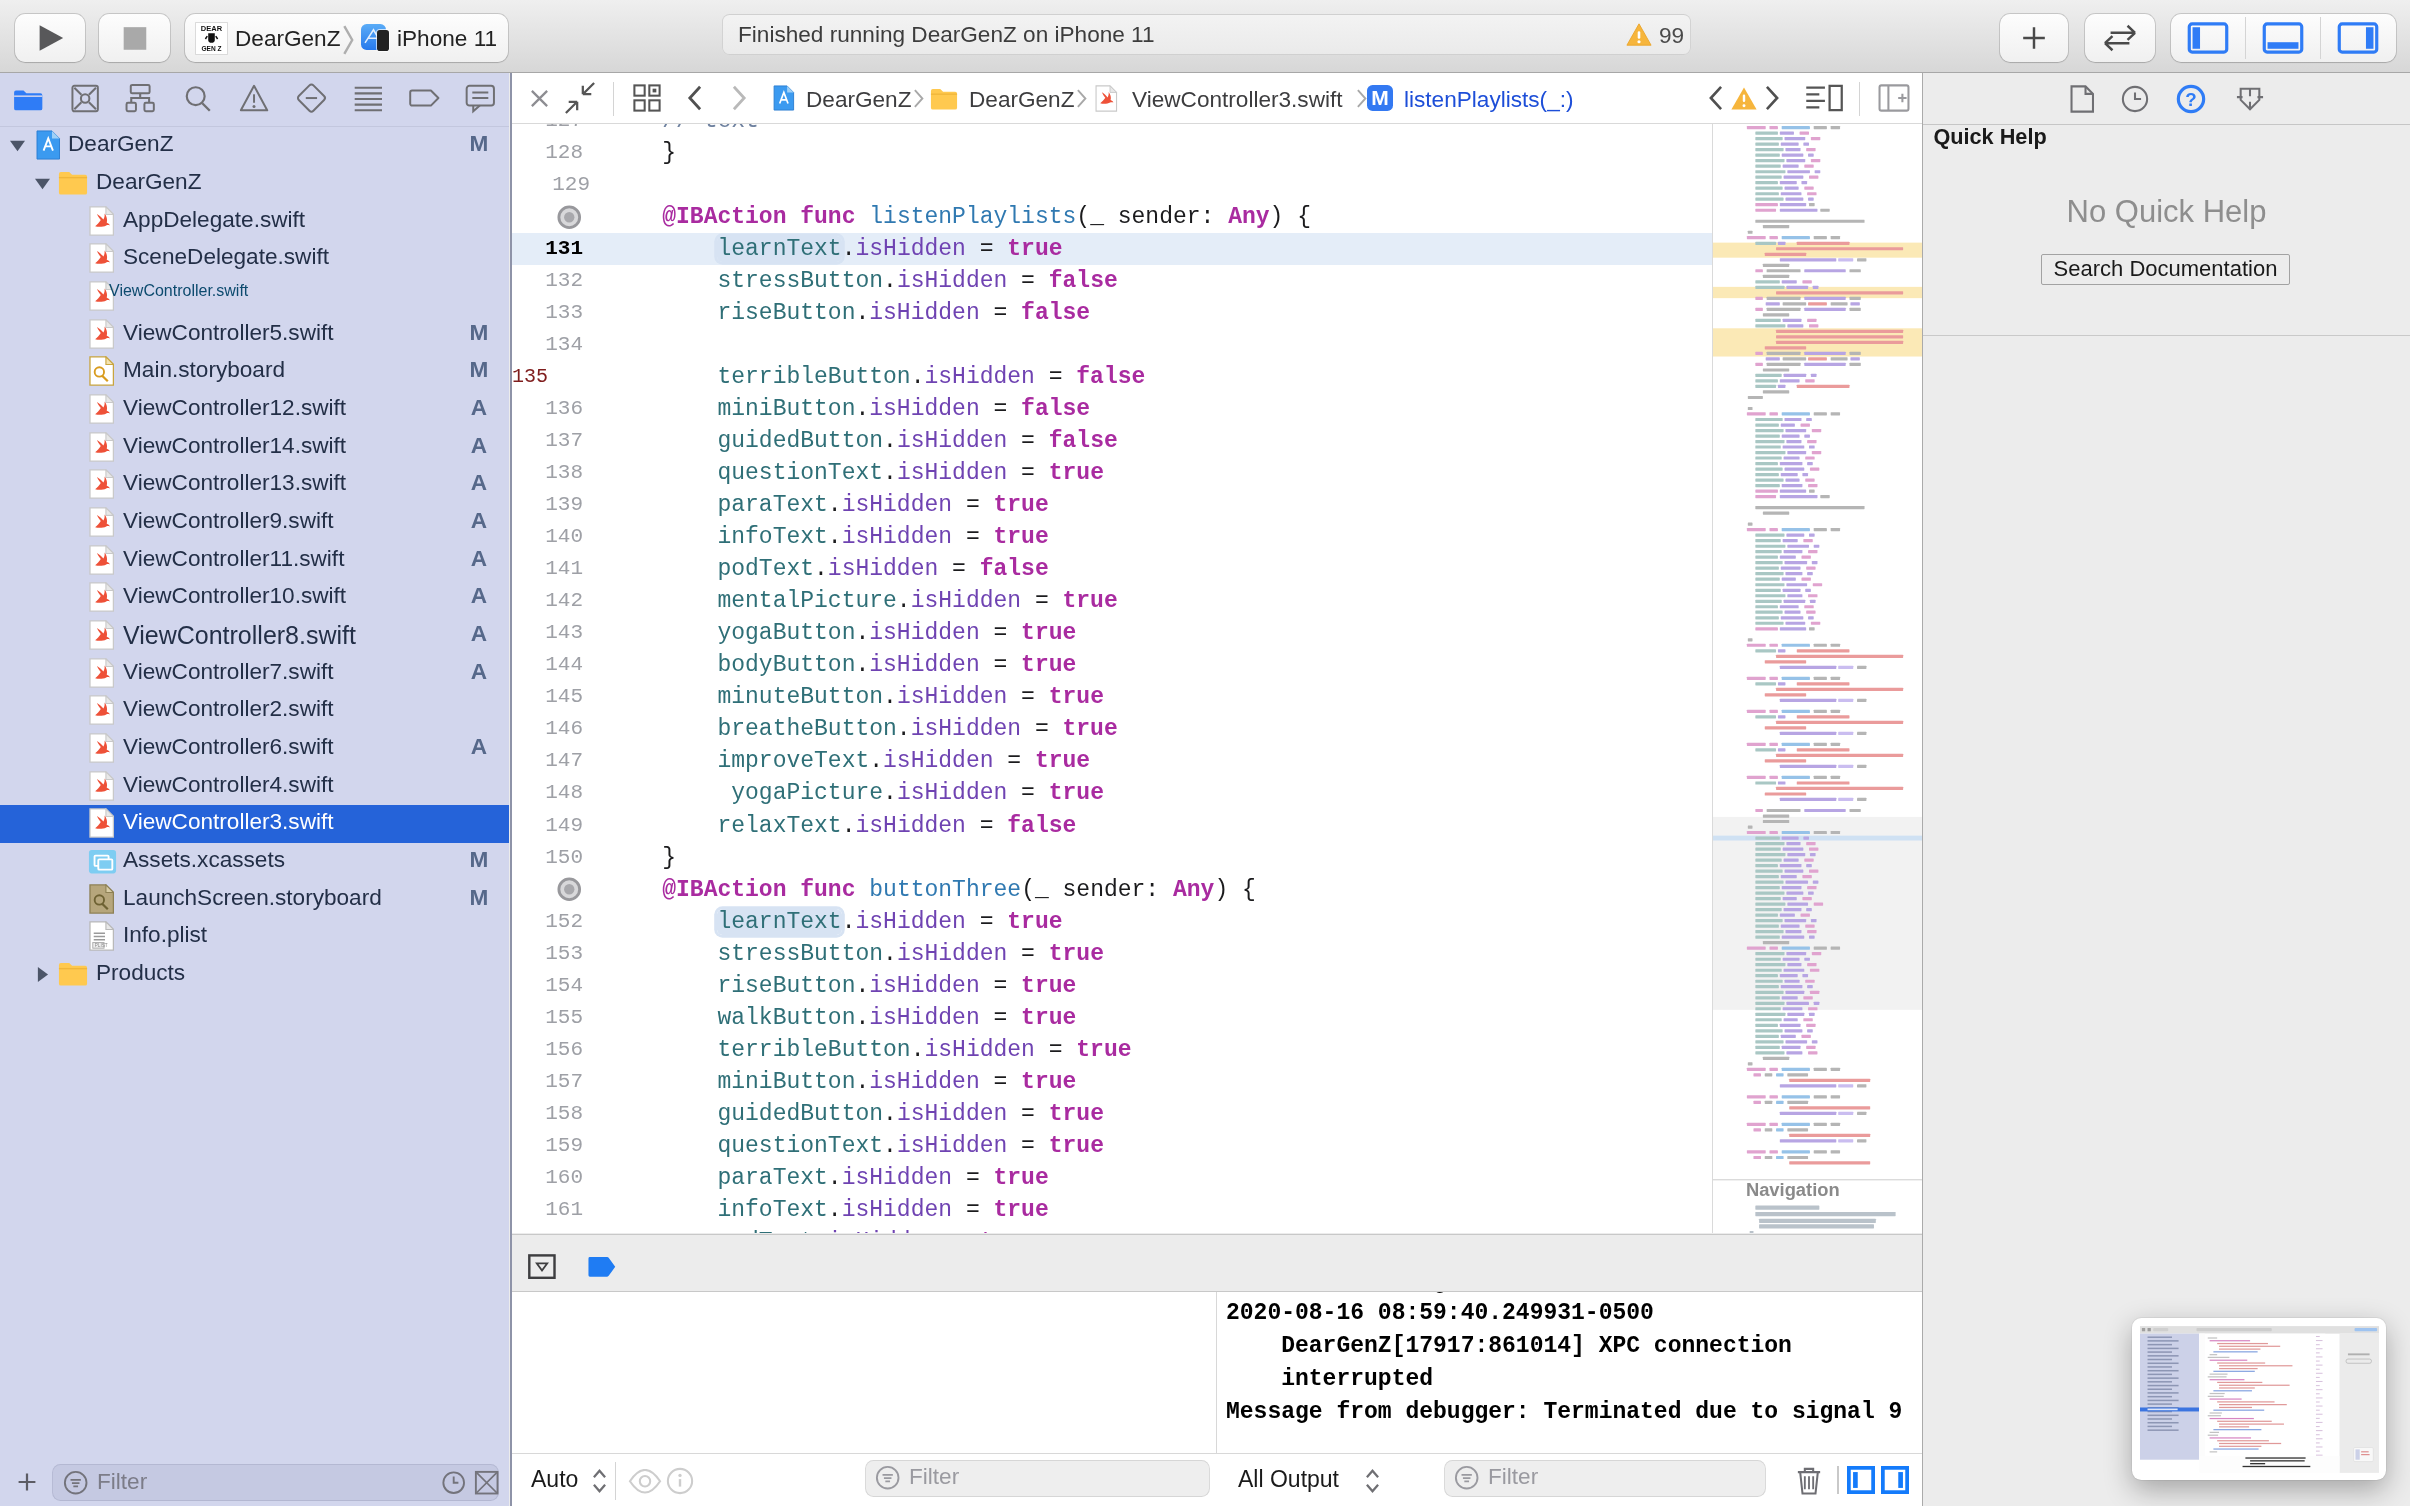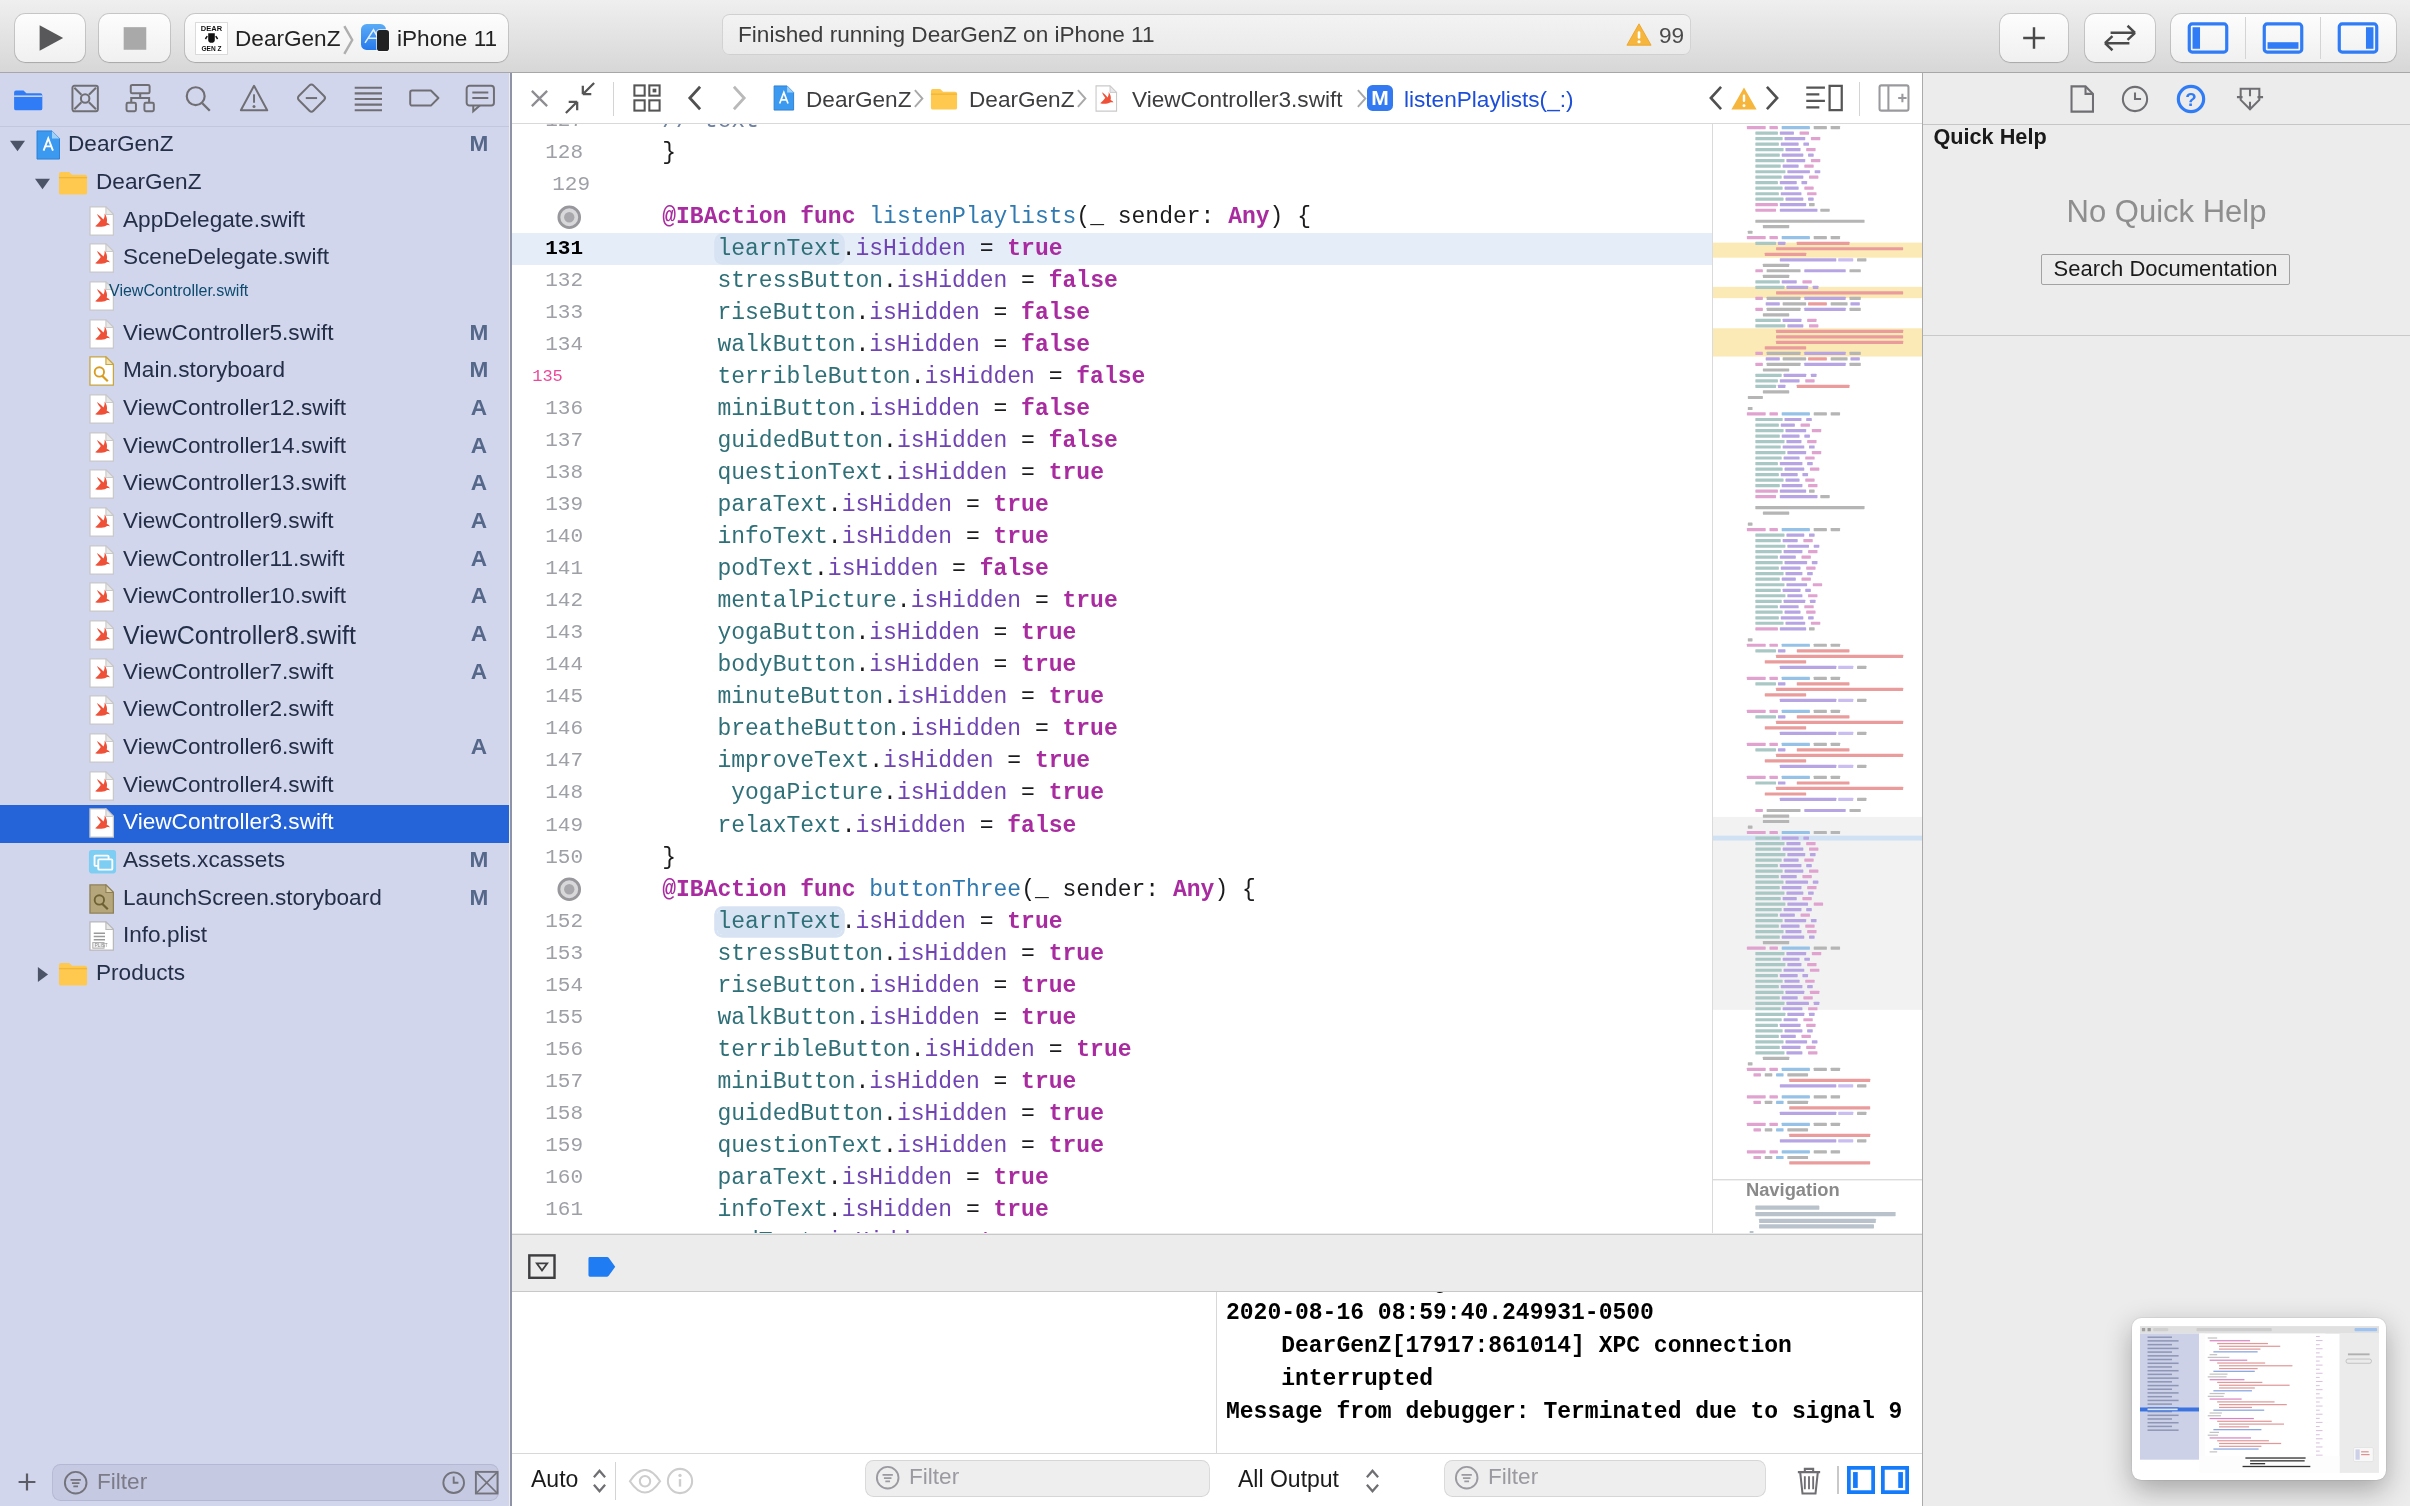--- a/index.html
+++ b/index.html
@@ -408,22 +408,21 @@
       <circle cx="13" cy="13" r="5.5" fill="#a8a8ac"></circle>
     </svg>
     <div class="abs mono" style="left:95px;top:77px;height:32px;line-height:32px;font-size:23px;white-space:pre;">&nbsp;&nbsp;&nbsp;&nbsp;<span style="color:#a92ba0;font-weight:bold">@IBAction</span> <span style="color:#a92ba0;font-weight:bold">func</span> <span style="color:#3079b1">listenPlaylists</span><span style="color:#1b1b1d">(_ sender: </span><span style="color:#a92ba0;font-weight:bold">Any</span><span style="color:#1b1b1d">) {</span></div>
     <div class="abs mono" style="left:0;top:109px;width:71px;height:32px;line-height:32px;font-size:21px;color:#000000;font-weight:bold;text-align:right;">131</div>
     <div class="abs mono" style="left:95px;top:109px;height:32px;line-height:32px;font-size:23px;white-space:pre;">&nbsp;&nbsp;&nbsp;&nbsp;&nbsp;&nbsp;&nbsp;&nbsp;<span style="background:#d7e3f3;border-radius:5.6px;box-shadow:0 0 0 2.8px #d7e3f3;color:#2f6f77">learnText</span><span style="color:#1b1b1d">.</span><span style="color:#6f43b2">isHidden</span><span style="color:#1b1b1d"> = </span><span style="color:#a92ba0;font-weight:bold">true</span></div>
     <div class="abs mono" style="left:0;top:141px;width:71px;height:32px;line-height:32px;font-size:21px;color:#9ea0a6;font-weight:normal;text-align:right;">132</div>
     <div class="abs mono" style="left:95px;top:141px;height:32px;line-height:32px;font-size:23px;white-space:pre;">&nbsp;&nbsp;&nbsp;&nbsp;&nbsp;&nbsp;&nbsp;&nbsp;<span style="color:#2f6f77">stressButton</span><span style="color:#1b1b1d">.</span><span style="color:#6f43b2">isHidden</span><span style="color:#1b1b1d"> = </span><span style="color:#a92ba0;font-weight:bold">false</span></div>
     <div class="abs mono" style="left:0;top:173px;width:71px;height:32px;line-height:32px;font-size:21px;color:#9ea0a6;font-weight:normal;text-align:right;">133</div>
     <div class="abs mono" style="left:95px;top:173px;height:32px;line-height:32px;font-size:23px;white-space:pre;">&nbsp;&nbsp;&nbsp;&nbsp;&nbsp;&nbsp;&nbsp;&nbsp;<span style="color:#2f6f77">riseButton</span><span style="color:#1b1b1d">.</span><span style="color:#6f43b2">isHidden</span><span style="color:#1b1b1d"> = </span><span style="color:#a92ba0;font-weight:bold">false</span></div>
     <div class="abs mono" style="left:0;top:205px;width:71px;height:32px;line-height:32px;font-size:21px;color:#9ea0a6;font-weight:normal;text-align:right;">134</div>
-    <div class="abs mono" style="left:95px;top:205px;height:32px;line-height:32px;font-size:23px;white-space:pre;">&nbsp;&nbsp;&nbsp;&nbsp;&nbsp;&nbsp;&nbsp;&nbsp;<span style="color:#2f6f77">walkButton</span><span style="color:#1b1b1d">.</span><span style="color:#6f43b2">isHidden</span><span style="color:#1b1b1d"> = </span><span style="color:#a92ba0;font-weight:bold">false</span></div>
-    <div class="abs mono" style="left:0;top:237px;width:71px;height:32px;line-height:32px;font-size:17px;color:#ec4899;font-weight:normal;text-align:center;">135</div>
+    <div class="abs mono" style="left:0;top:237px;width:71px;height:32px;line-height:32px;font-size:20px;color:#7f1d1d;font-weight:normal;text-align:left;">135</div>
     <div class="abs mono" style="left:95px;top:237px;height:32px;line-height:32px;font-size:23px;white-space:pre;">&nbsp;&nbsp;&nbsp;&nbsp;&nbsp;&nbsp;&nbsp;&nbsp;<span style="color:#2f6f77">terribleButton</span><span style="color:#1b1b1d">.</span><span style="color:#6f43b2">isHidden</span><span style="color:#1b1b1d"> = </span><span style="color:#a92ba0;font-weight:bold">false</span></div>
     <div class="abs mono" style="left:0;top:269px;width:71px;height:32px;line-height:32px;font-size:21px;color:#9ea0a6;font-weight:normal;text-align:right;">136</div>
     <div class="abs mono" style="left:95px;top:269px;height:32px;line-height:32px;font-size:23px;white-space:pre;">&nbsp;&nbsp;&nbsp;&nbsp;&nbsp;&nbsp;&nbsp;&nbsp;<span style="color:#2f6f77">miniButton</span><span style="color:#1b1b1d">.</span><span style="color:#6f43b2">isHidden</span><span style="color:#1b1b1d"> = </span><span style="color:#a92ba0;font-weight:bold">false</span></div>
     <div class="abs mono" style="left:0;top:301px;width:71px;height:32px;line-height:32px;font-size:21px;color:#9ea0a6;font-weight:normal;text-align:right;">137</div>
     <div class="abs mono" style="left:95px;top:301px;height:32px;line-height:32px;font-size:23px;white-space:pre;">&nbsp;&nbsp;&nbsp;&nbsp;&nbsp;&nbsp;&nbsp;&nbsp;<span style="color:#2f6f77">guidedButton</span><span style="color:#1b1b1d">.</span><span style="color:#6f43b2">isHidden</span><span style="color:#1b1b1d"> = </span><span style="color:#a92ba0;font-weight:bold">false</span></div>
     <div class="abs mono" style="left:0;top:333px;width:71px;height:32px;line-height:32px;font-size:21px;color:#9ea0a6;font-weight:normal;text-align:right;">138</div>
     <div class="abs mono" style="left:95px;top:333px;height:32px;line-height:32px;font-size:23px;white-space:pre;">&nbsp;&nbsp;&nbsp;&nbsp;&nbsp;&nbsp;&nbsp;&nbsp;<span style="color:#2f6f77">questionText</span><span style="color:#1b1b1d">.</span><span style="color:#6f43b2">isHidden</span><span style="color:#1b1b1d"> = </span><span style="color:#a92ba0;font-weight:bold">true</span></div>
     <div class="abs mono" style="left:0;top:365px;width:71px;height:32px;line-height:32px;font-size:21px;color:#9ea0a6;font-weight:normal;text-align:right;">139</div>
     <div class="abs mono" style="left:95px;top:365px;height:32px;line-height:32px;font-size:23px;white-space:pre;">&nbsp;&nbsp;&nbsp;&nbsp;&nbsp;&nbsp;&nbsp;&nbsp;<span style="color:#2f6f77">paraText</span><span style="color:#1b1b1d">.</span><span style="color:#6f43b2">isHidden</span><span style="color:#1b1b1d"> = </span><span style="color:#a92ba0;font-weight:bold">true</span></div>
     <div class="abs mono" style="left:0;top:397px;width:71px;height:32px;line-height:32px;font-size:21px;color:#9ea0a6;font-weight:normal;text-align:right;">140</div>

